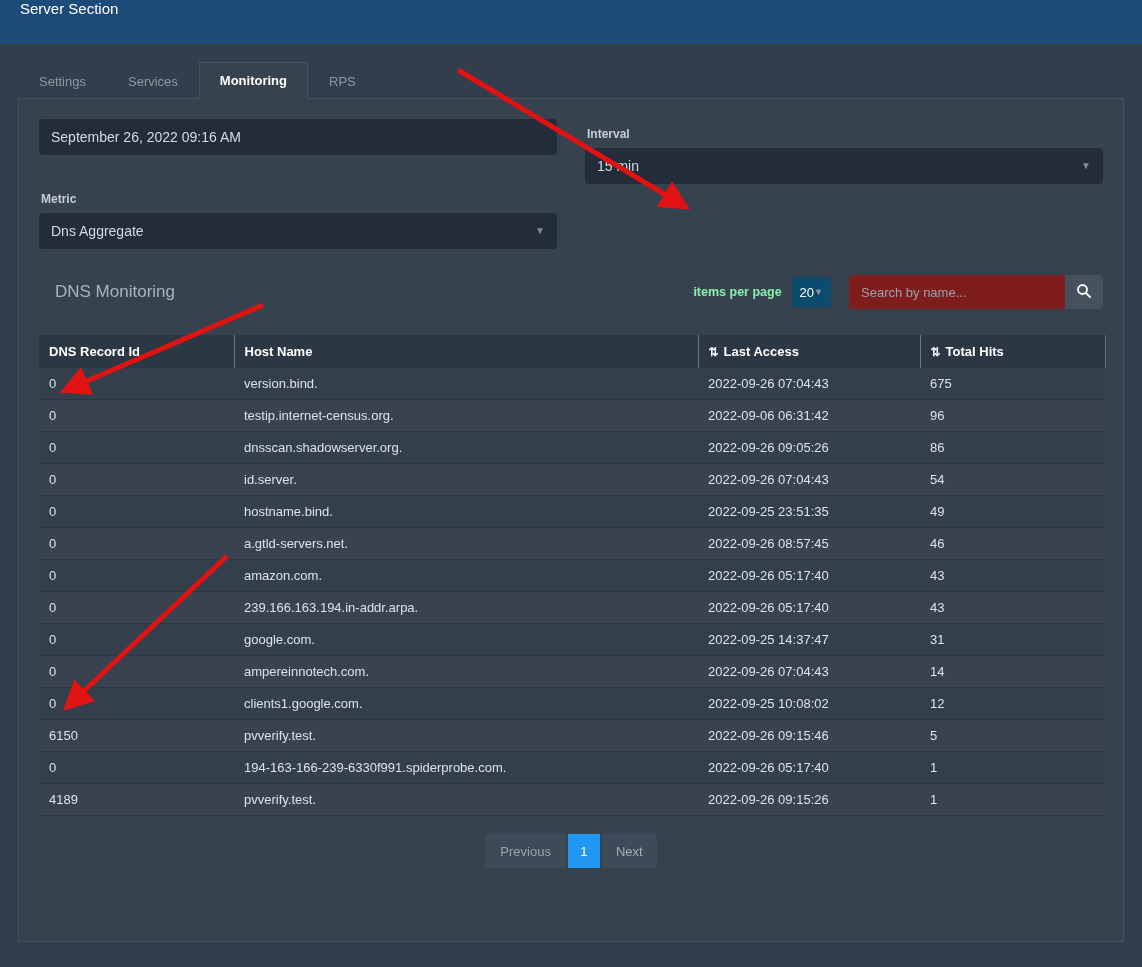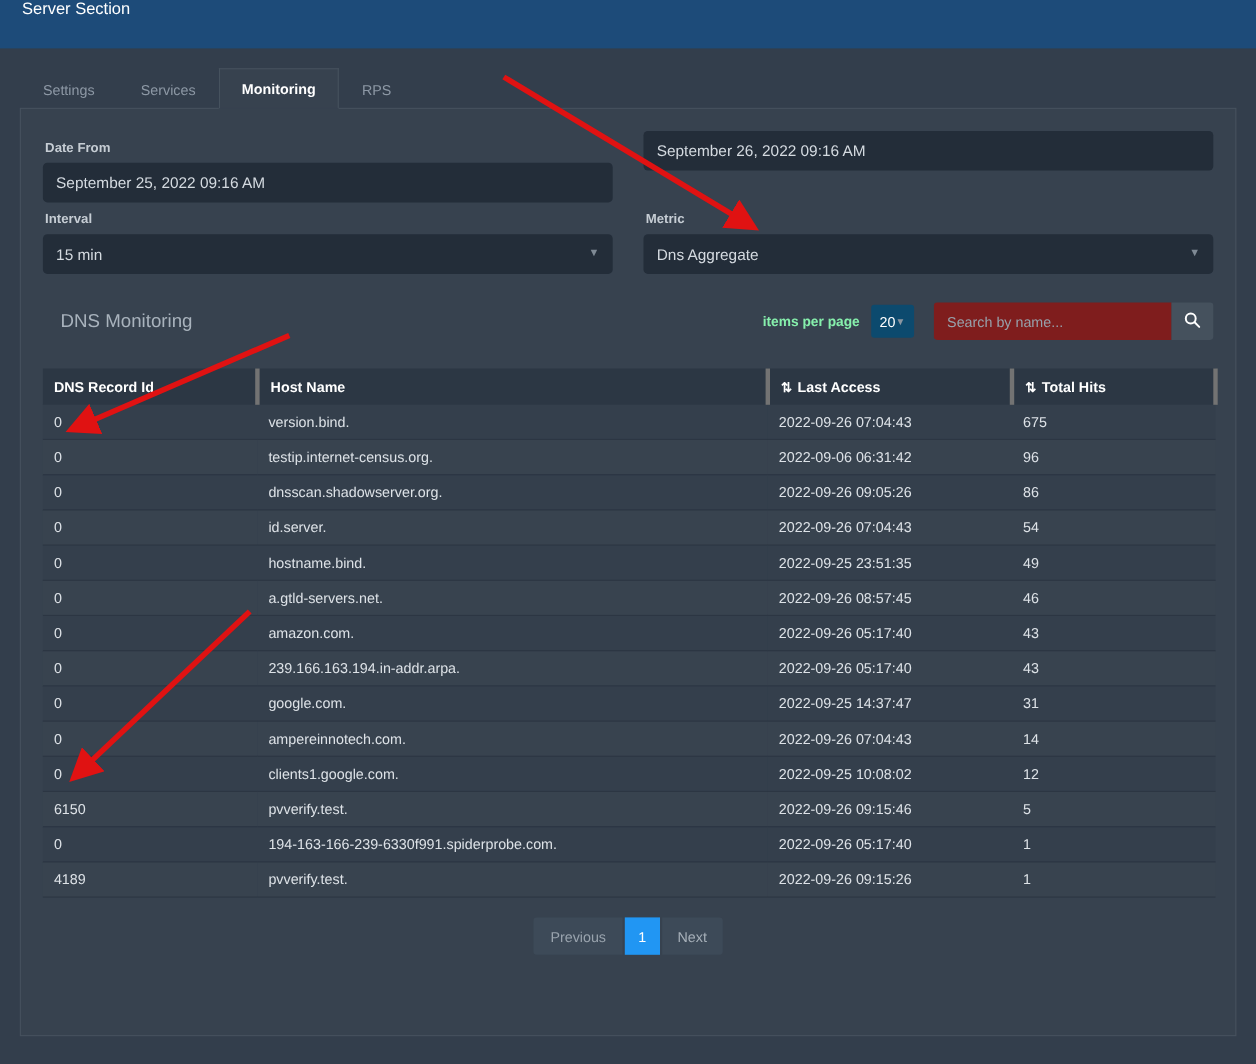--- a/index.html
+++ b/index.html
@@ -88,21 +88,21 @@
     display:flex; align-items:center; justify-content:center;
     border-radius:0 3px 3px 0;
   }
   
   table.dns-table {
     width:100%; border-collapse:collapse; margin-top:26px; font-size:13px;
     table-layout:fixed;
   }
   .dns-table thead th {
     background:#2c3744; color:#ffffff; text-align:left; font-weight:bold;
-    padding:9px 10px; border-right:4px solid #737373; font-size:13px;
+    padding:9px 10px; border-right:1px solid #737373; font-size:13px;
   }
   .dns-table col.c-id   { width:195px; }
   .dns-table col.c-host { width:464px; }
   .dns-table col.c-last { width:222px; }
   .dns-table col.c-hits { width:185px; }
   .sort-glyph { font-size:12px; margin-right:5px; color:#ffffff; }
   .dns-table tbody td {
     padding:8px 10px; color:#dde2e7; border-bottom:1px solid #2c3643;
   }
   .dns-table tbody tr:nth-child(odd)  td { background:#343f4c; }
@@ -135,24 +135,20 @@
 <div class="tabs">
   <div class="tab">Settings</div>
   <div class="tab">Services</div>
   <div class="tab active">Monitoring</div>
   <div class="tab">RPS</div>
 </div>
 
 <div class="panel">
 
   <div class="filter-grid">
-    <div>
-      <div class="field-label">Date From</div>
-      <input class="text-field" type="text" value="September 25, 2022 09:16 AM" style="">
-    </div>
     <div>
       <input class="text-field" type="text" value="September 26, 2022 09:16 AM" style="">
     </div>
     <div>
       <div class="field-label">Interval</div>
       <div class="select-field">
         <span>15 min</span>
         <span class="select-caret">▼</span>
       </div>
     </div>

